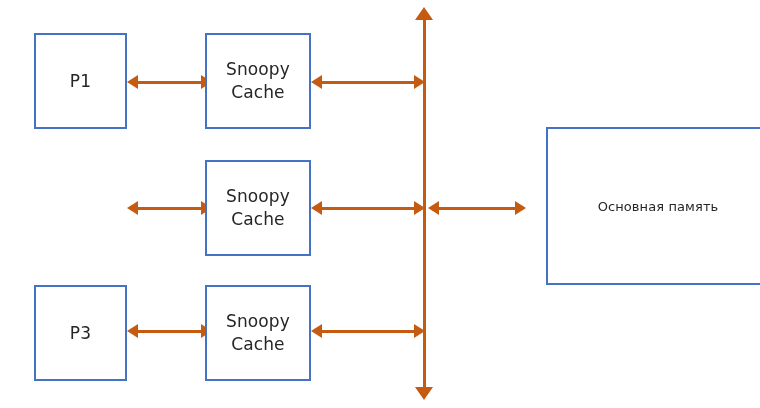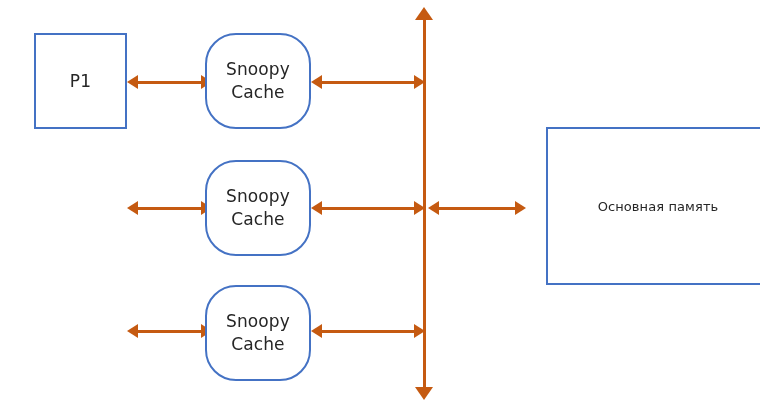--- a/index.html
+++ b/index.html
@@ -38,21 +38,20 @@
     left: 34px;
     width: 93px;
     height: 96px;
     font-size: 17px;
   }
   .cache-box {
     left: 205px;
     width: 106px;
     height: 96px;
     font-size: 17px;
-    border-radius: 31px;
   }
   .memory-box {
     left: 546px;
     top: 127px;
     width: 224px;
     height: 158px;
     font-size: 13px;
   }
   
   .row1 { top: 33px; }
@@ -161,20 +160,23 @@
   </div>
 
   <div class="connector conn-cb y2"></div>
   <div class="arrow-head left conn-cb-head-l y2h"></div>
   <div class="arrow-head right conn-cb-head-r y2h"></div>
 
   <div class="connector conn-bm y2"></div>
   <div class="arrow-head left conn-bm-head-l y2h"></div>
   <div class="arrow-head right conn-bm-head-r y2h"></div>
 
+  <div class="node-box proc-box row3">
+    <span>P3</span>
+  </div>
 
   <div class="connector conn-pc y3"></div>
   <div class="arrow-head left conn-pc-head-l y3h"></div>
   <div class="arrow-head right conn-pc-head-r y3h"></div>
 
   <div class="node-box cache-box row3">
     <span>Snoopy
 Cache</span>
   </div>
 

